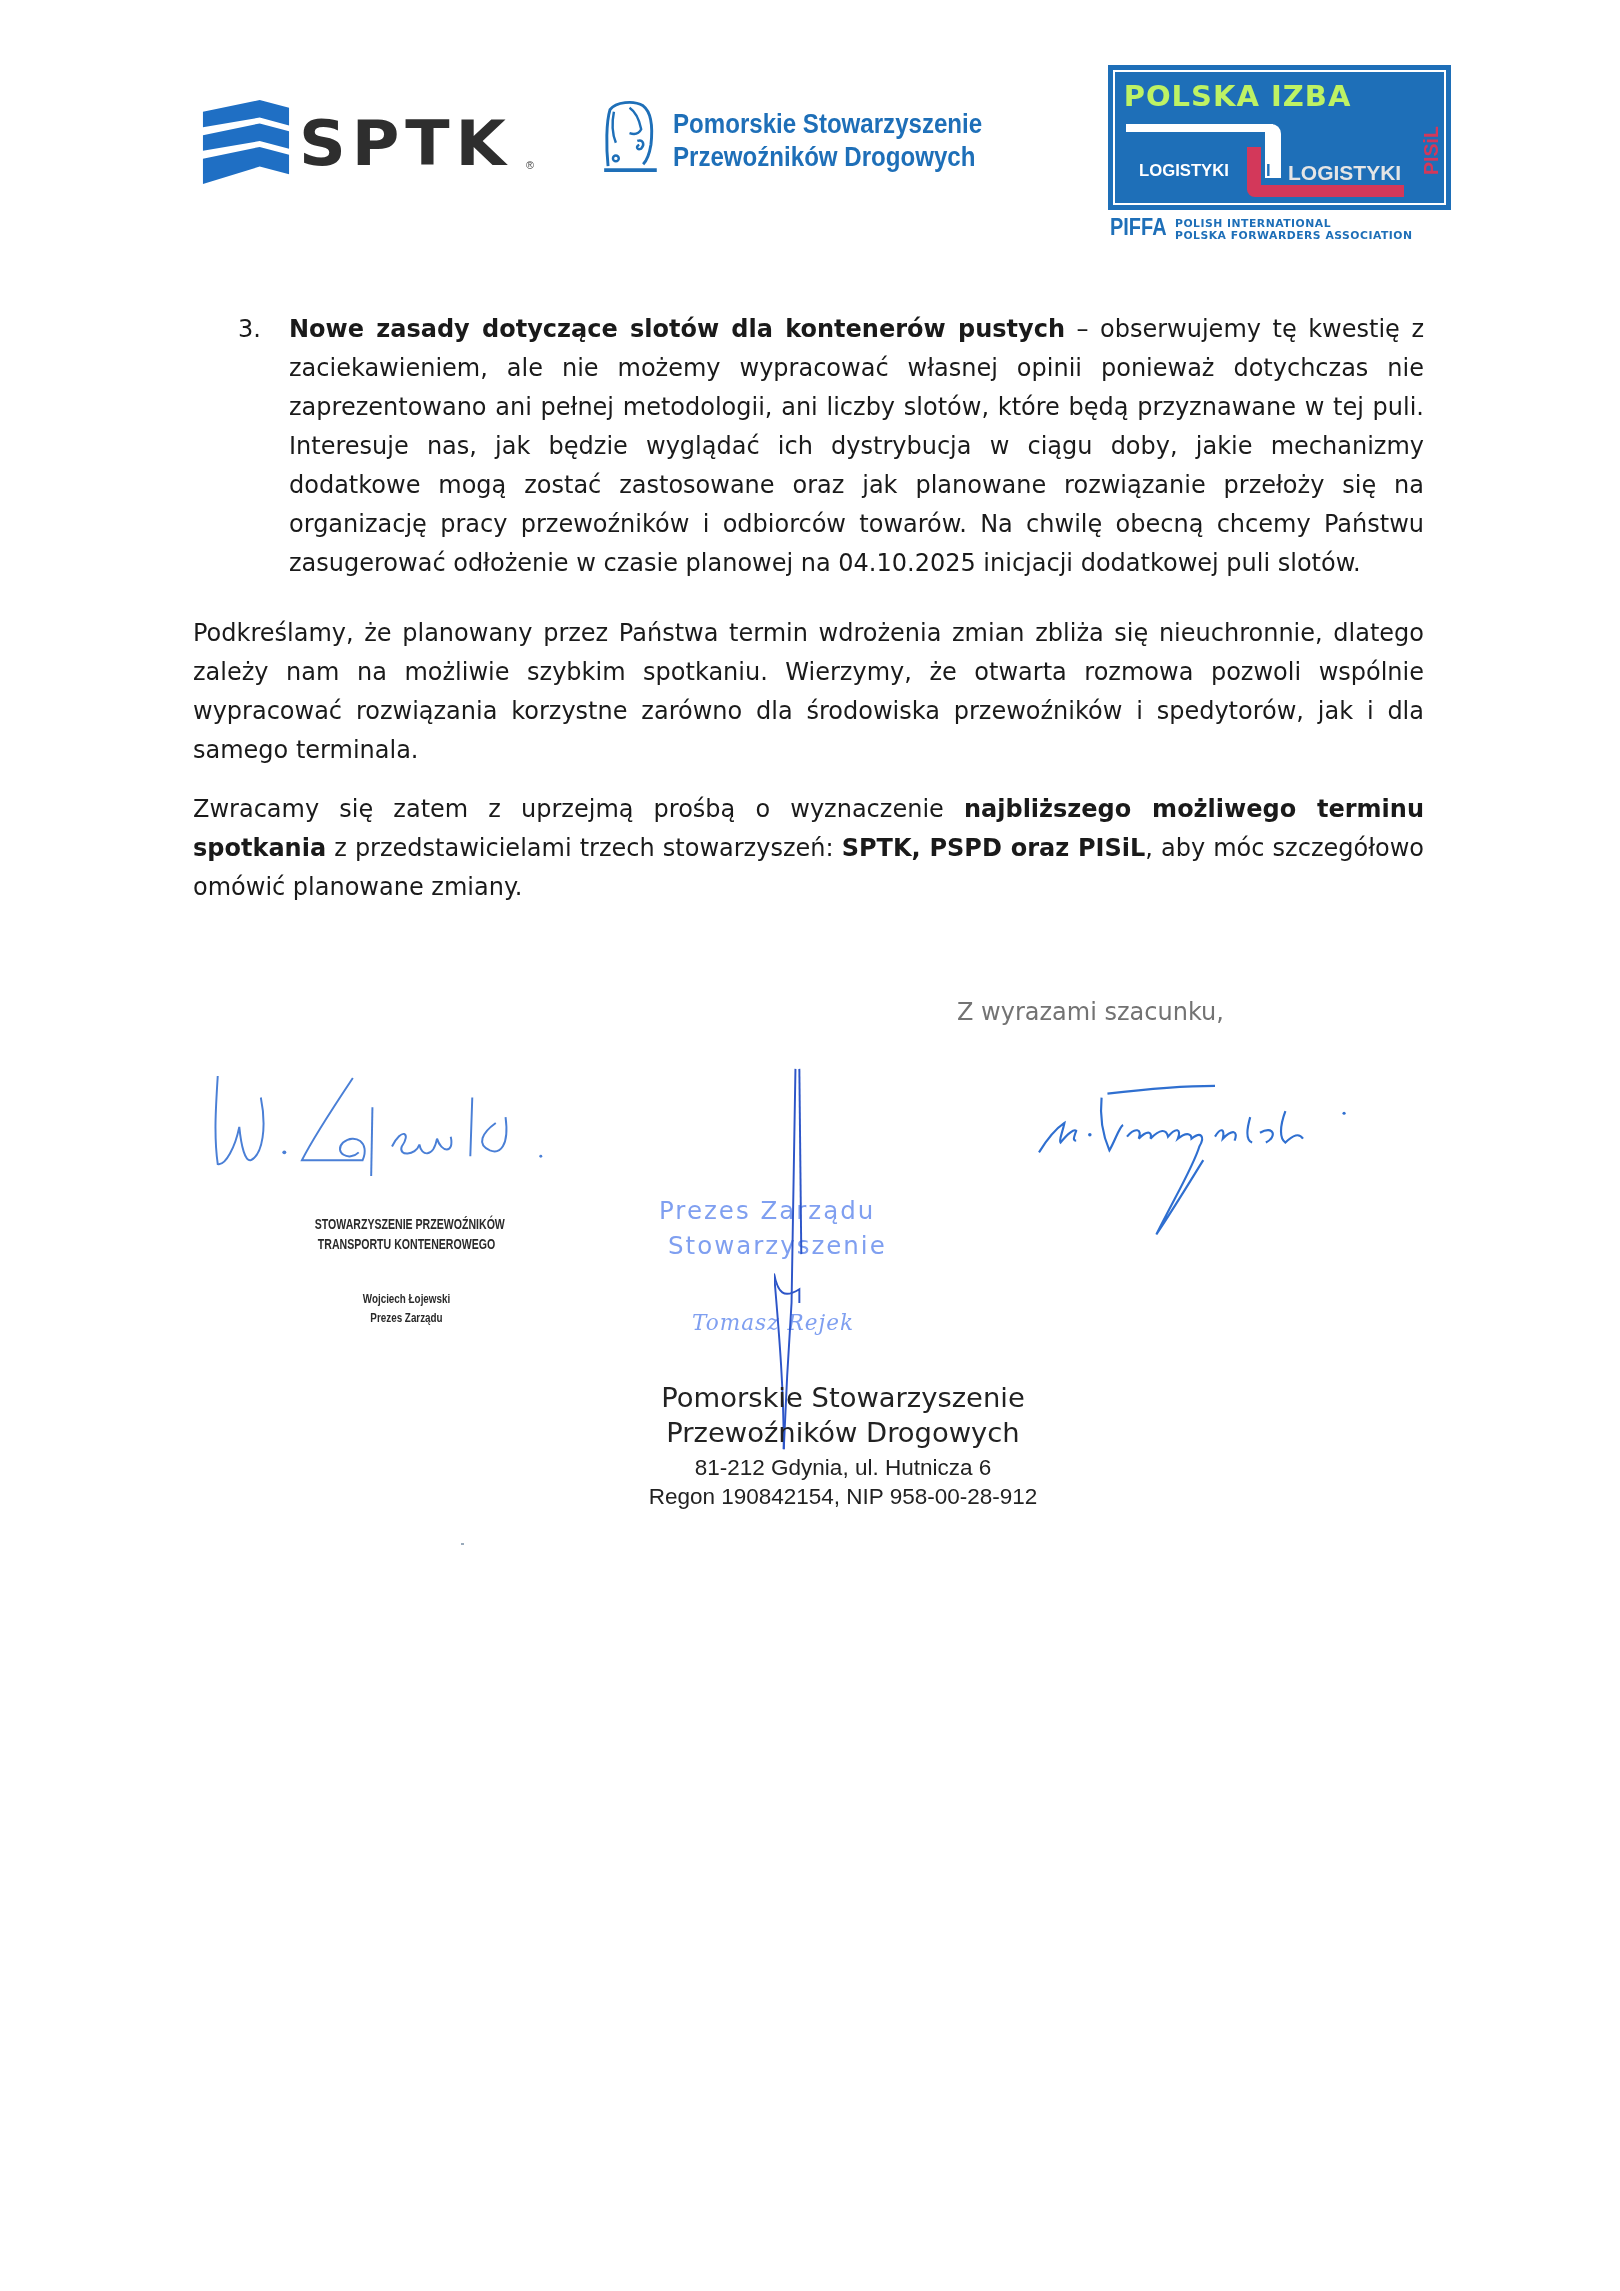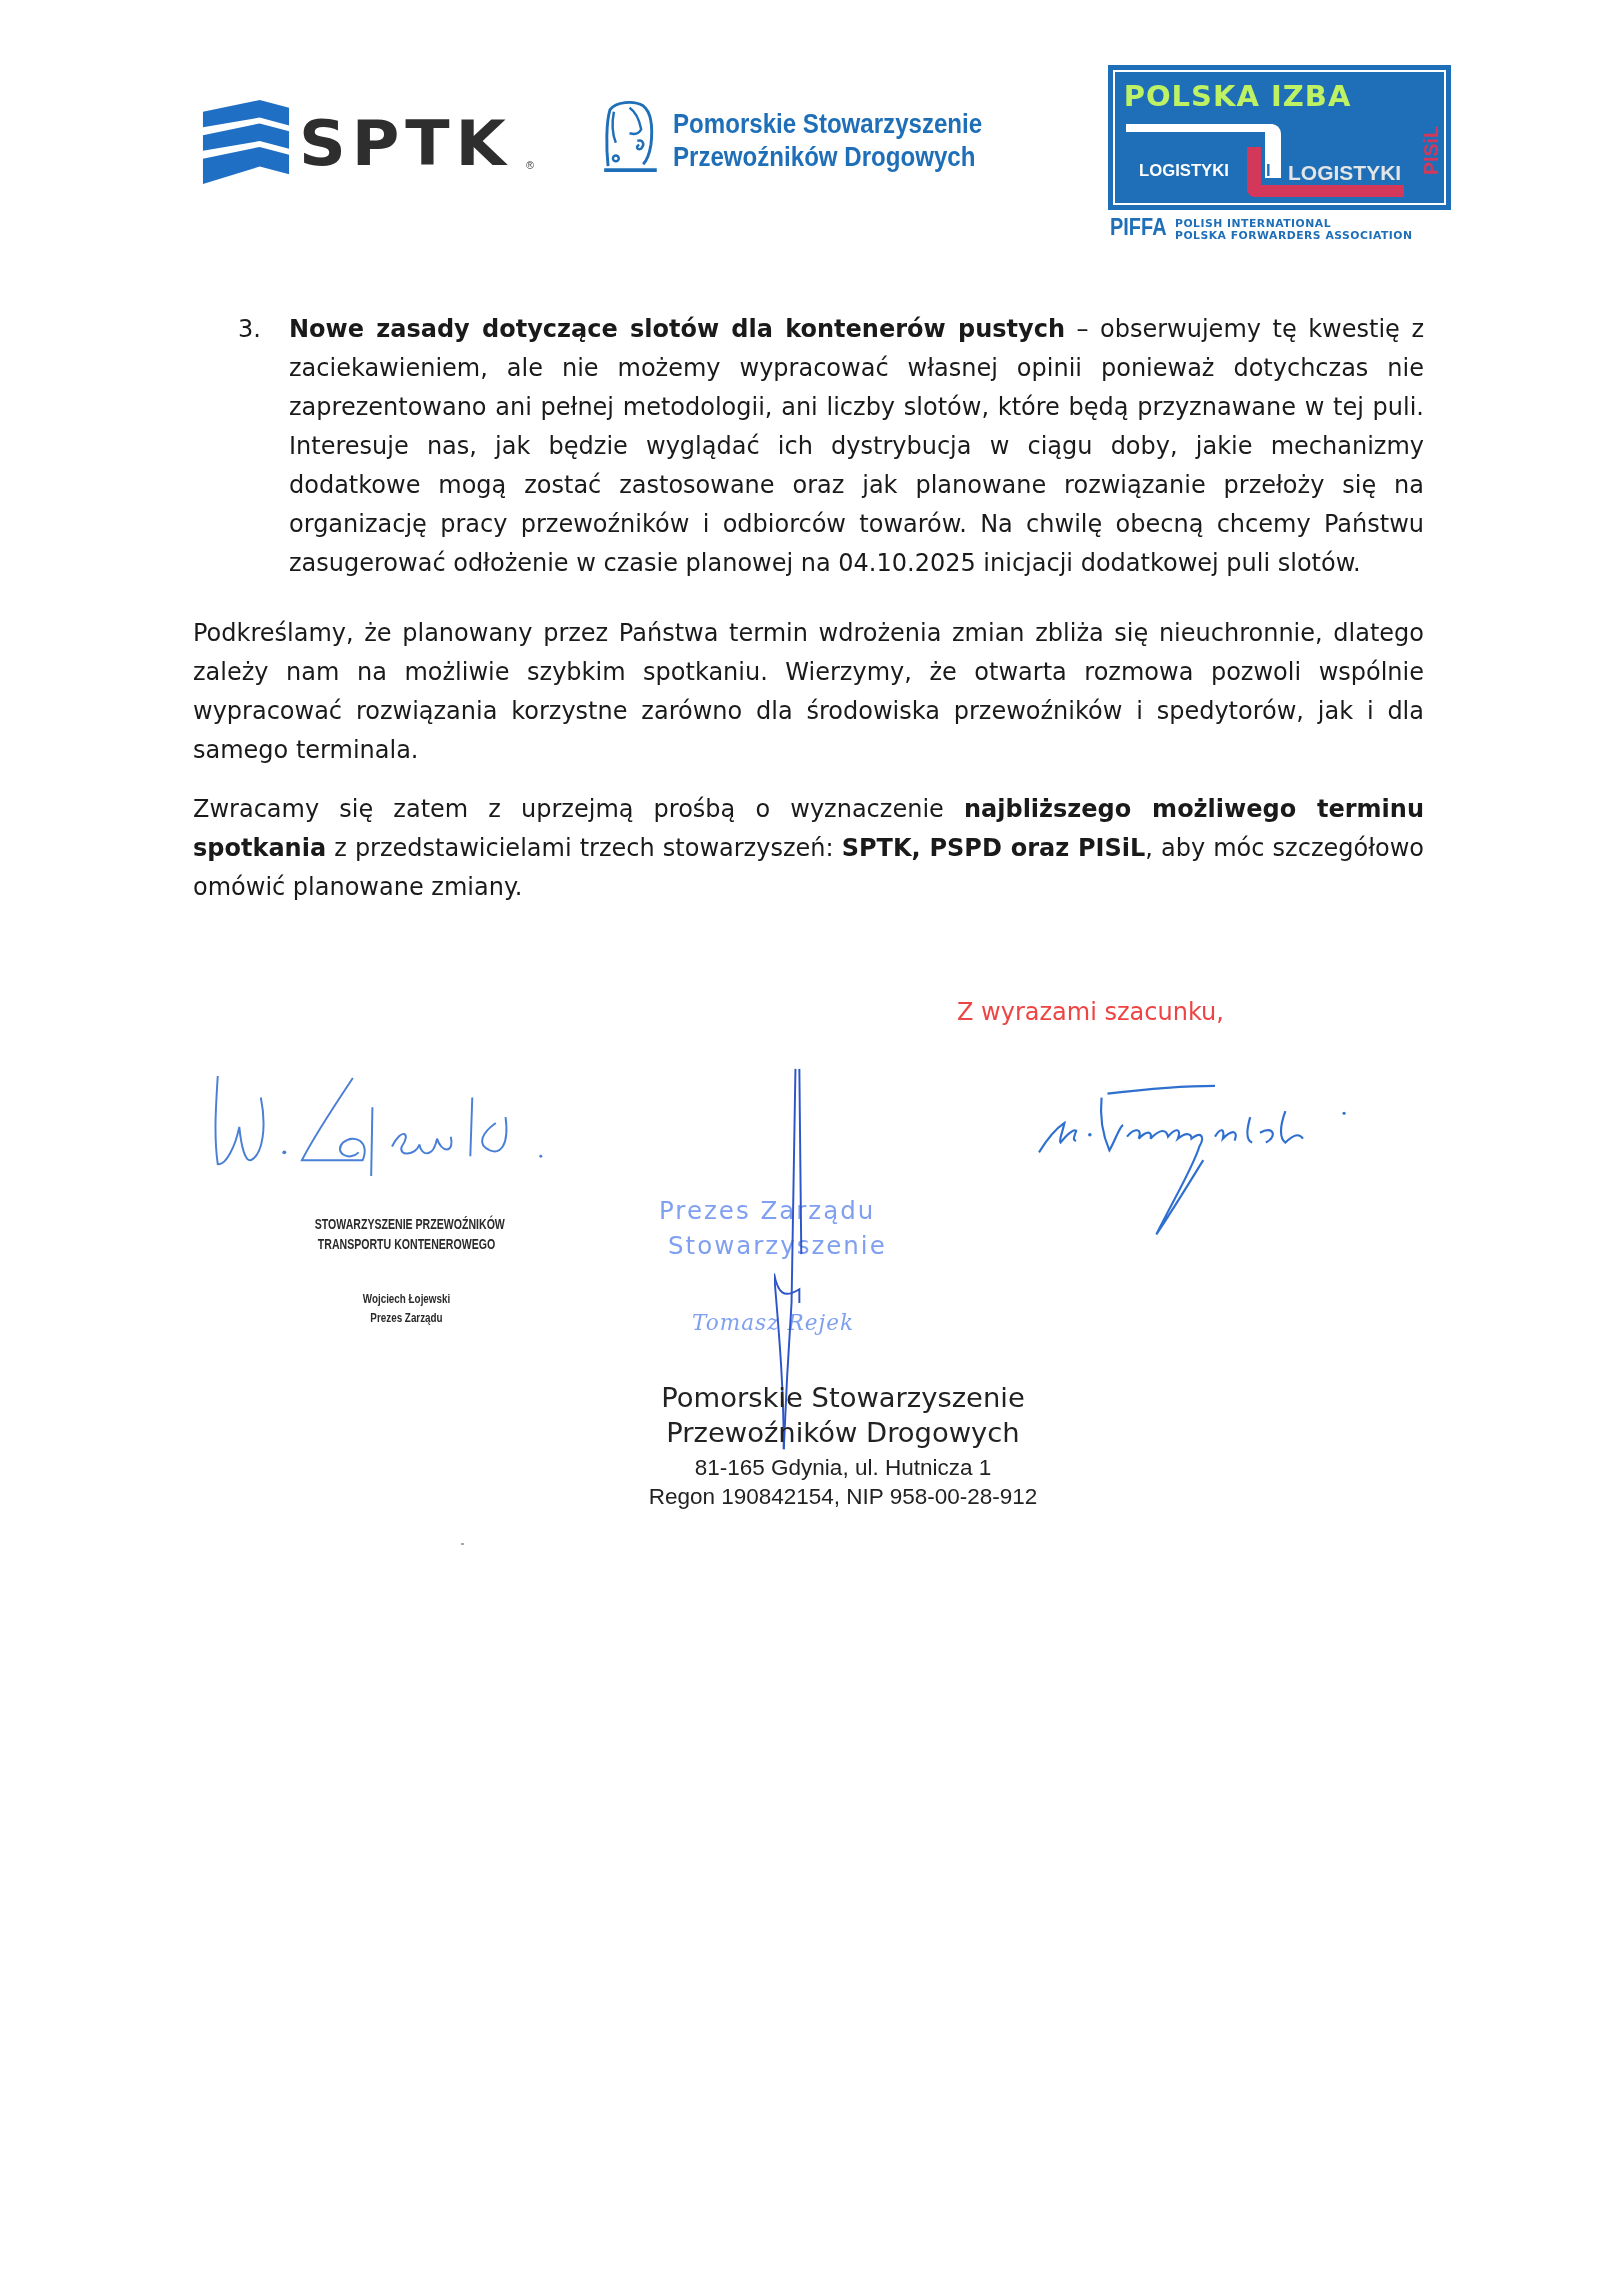--- a/index.html
+++ b/index.html
@@ -54,21 +54,21 @@
 
   
   .body-text { font-family: "DejaVu Sans", sans-serif; font-size: 24px; line-height: 39px; color: #1a1a1a;
                text-align: justify; }
   .body-text b { font-weight: bold; }
   #point-3 { left: 238px; top: 310px; width: 1186px; }
   #point-3-number { position: absolute; left: 0; top: 0; }
   #point-3-body { margin-left: 51px; }
   #para-1 { left: 193px; top: 614px; width: 1231px; }
   #para-2 { left: 193px; top: 790px; width: 1231px; }
-  #closing { left: 957px; top: 998px; font-family: "DejaVu Sans", sans-serif; font-size: 24px; color: #ef4444; }
+  #closing { left: 957px; top: 998px; font-family: "DejaVu Sans", sans-serif; font-size: 24px; color: #737373; }
 
   
   .sig { position: absolute; }
   #sig-left { left: 206px; top: 1068px; width: 372px; height: 108px; }
   #sig-middle { left: 774px; top: 1068px; width: 39px; height: 382px; }
   #sig-right { left: 1029px; top: 1078px; width: 372px; height: 176px; }
 
   .stamp-left-line { position: absolute; left: 279px; width: 255px; text-align: center; font-family: "Liberation Sans", sans-serif;
                      font-weight: bold; color: #2a2a2a; transform: scaleX(0.72); transform-origin: center; white-space: nowrap; }
   #stamp-left-org1 { top: 1216px; font-size: 14.7px; }
@@ -167,21 +167,21 @@
 
 <svg id="sig-middle" class="sig" viewBox="0 0 40 390">
   <path d="M22,0 L18,240 C14,300 12,340 10,390" fill="none" stroke="#2d55c8" stroke-width="2"></path>
   <path d="M26,0 L28,190" fill="none" stroke="#2d55c8" stroke-width="2"></path>
   <path d="M0,210 C4,230 10,236 26,226 L26,240" fill="none" stroke="#2d55c8" stroke-width="2"></path>
   <path d="M0,210 C6,280 10,330 10,390" fill="none" stroke="#2d55c8" stroke-width="2"></path>
 </svg>
 
 <div id="stamp-org-name1" class="stamp-org-line">Pomorskie Stowarzyszenie</div>
 <div id="stamp-org-name2" class="stamp-org-line">Przewoźników Drogowych</div>
-<div id="stamp-org-address" class="stamp-org-line">81-165 Gdynia, ul. Hutnicza 1</div>
+<div id="stamp-org-address" class="stamp-org-line">81-212 Gdynia, ul. Hutnicza 6</div>
 <div id="stamp-org-ids" class="stamp-org-line">Regon 190842154, NIP 958-00-28-912</div>
 
 <svg id="sig-right" class="sig" viewBox="0 0 380 180">
   <path d="M10,76 C20,60 30,50 36,46 C34,56 30,64 32,66 C40,56 46,52 48,54 C46,60 44,64 48,64" fill="none" stroke="#2f6fd0" stroke-width="2.2"></path>
   <circle cx="62" cy="58" r="1.8" fill="#2f6fd0"></circle>
   <path d="M74,20 C72,40 76,60 82,74 C88,64 92,50 96,48 M80,16 C130,10 160,8 190,8" fill="none" stroke="#2f6fd0" stroke-width="2.2"></path>
   <path d="M100,60 C108,50 116,52 112,62 C122,52 126,56 124,62 C134,52 140,52 142,60 C150,50 156,52 152,62 C162,54 166,58 166,62 C176,54 180,60 174,70 C168,90 150,120 130,160 C150,130 168,100 178,84" fill="none" stroke="#2f6fd0" stroke-width="2.2"></path>
   <path d="M190,60 C196,50 200,52 198,62 C208,52 214,54 210,64 M226,40 C222,54 222,64 228,66 M236,56 C250,48 254,60 242,66 M262,34 C256,50 256,62 262,66 C270,58 276,56 280,62" fill="none" stroke="#2f6fd0" stroke-width="2.2"></path>
   <circle cx="322" cy="36" r="1.6" fill="#2f6fd0"></circle>
 </svg>

